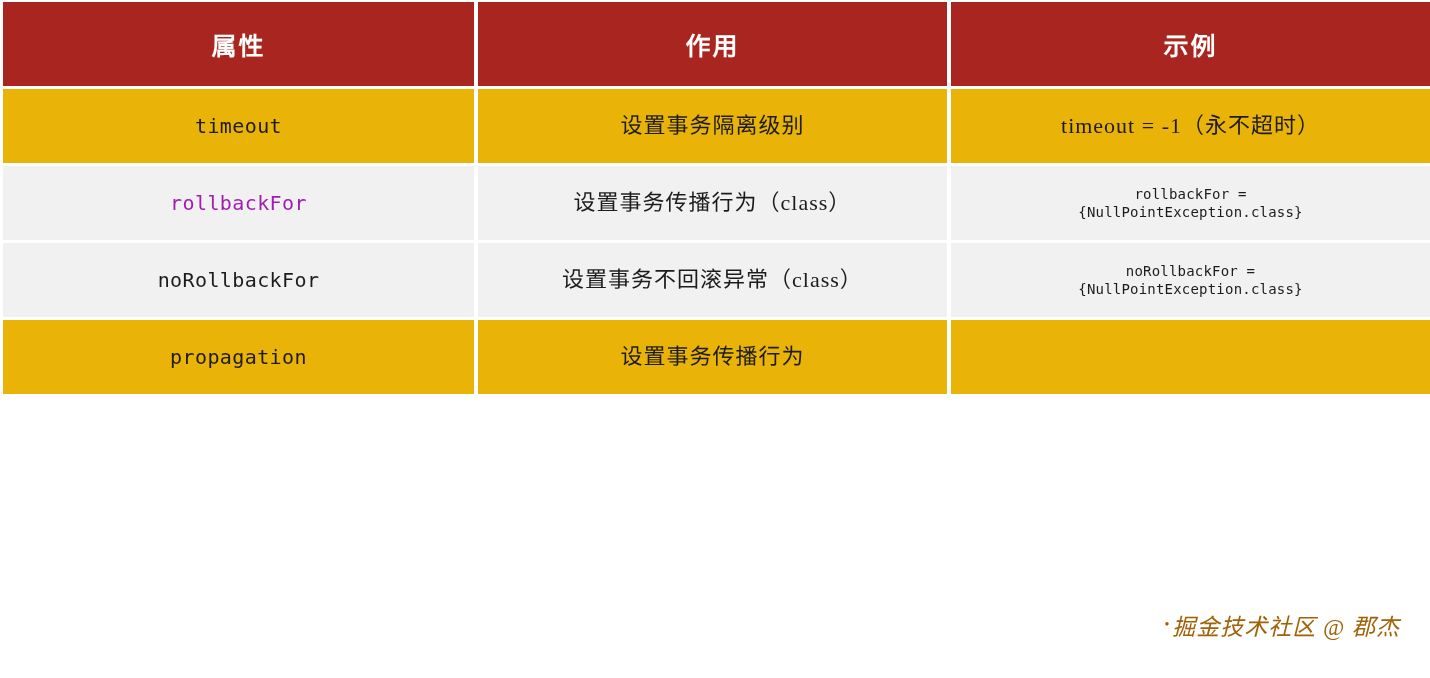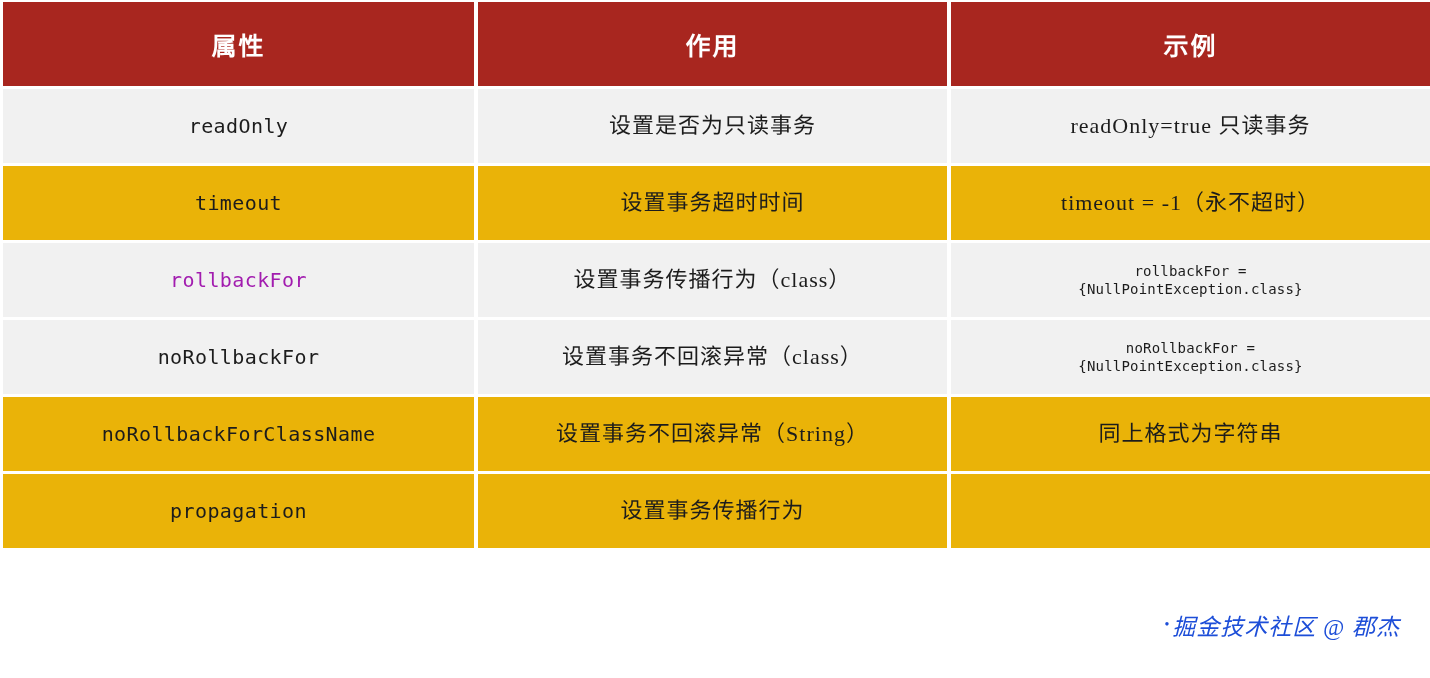--- a/index.html
+++ b/index.html
@@ -102,21 +102,21 @@
   tr.r-tall td { height: 62px; }
 
   
   .watermark {
     position: absolute;
     right: 30px;
     bottom: 22px;
     font-family: "Liberation Serif", "DejaVu Serif", serif;
     font-style: italic;
     font-size: 23px;
-    color: #1d4ed8;
+    color: #a16207;
     letter-spacing: 1px;
     white-space: nowrap;
     pointer-events: none;
     user-select: none;
   }
   .watermark .dot {
     font-style: normal;
     font-size: 14px;
     vertical-align: 6px;
     margin-right: 2px;
@@ -137,31 +137,24 @@
     <thead>
       <tr>
         <th class="first-head">属性</th>
         <th>作用</th>
         <th>示例</th>
       </tr>
     </thead>
 
     <tbody>
 
-      <tr class="row-light r-std">
-        <td class="col-first code-cell">readOnly</td>
-        <td class="desc-cell">设置是否为只读事务</td>
-        <td class="example-cell cjk">
-          <span class="line">readOnly=true 只读事务</span>
-        </td>
-      </tr>
 
       <tr class="row-dark r-std">
         <td class="col-first code-cell">timeout</td>
-        <td class="desc-cell">设置事务超时时间</td>
+        <td class="desc-cell">设置事务隔离级别</td>
         <td class="example-cell cjk">
           <span class="line">timeout = -1（永不超时）</span>
         </td>
       </tr>
 
       <tr class="row-light r-tall">
         <td class="col-first code-cell accent">rollbackFor</td>
         <td class="desc-cell">设置事务传播行为（class）</td>
         <td class="example-cell">
           <span class="line">rollbackFor =</span>
@@ -172,27 +165,20 @@
 
       <tr class="row-light r-tall">
         <td class="col-first code-cell">noRollbackFor</td>
         <td class="desc-cell">设置事务不回滚异常（class）</td>
         <td class="example-cell">
           <span class="line">noRollbackFor =</span>
           <span class="line">{NullPointException.class}</span>
         </td>
       </tr>
 
-      <tr class="row-dark r-std">
-        <td class="col-first code-cell">noRollbackForClassName</td>
-        <td class="desc-cell">设置事务不回滚异常（String）</td>
-        <td class="example-cell cjk">
-          <span class="line">同上格式为字符串</span>
-        </td>
-      </tr>
 
 
       <tr class="row-dark r-std">
         <td class="col-first code-cell">propagation</td>
         <td class="desc-cell">设置事务传播行为</td>
         <td class="example-cell">
           <span class="line"></span>
         </td>
       </tr>
 

